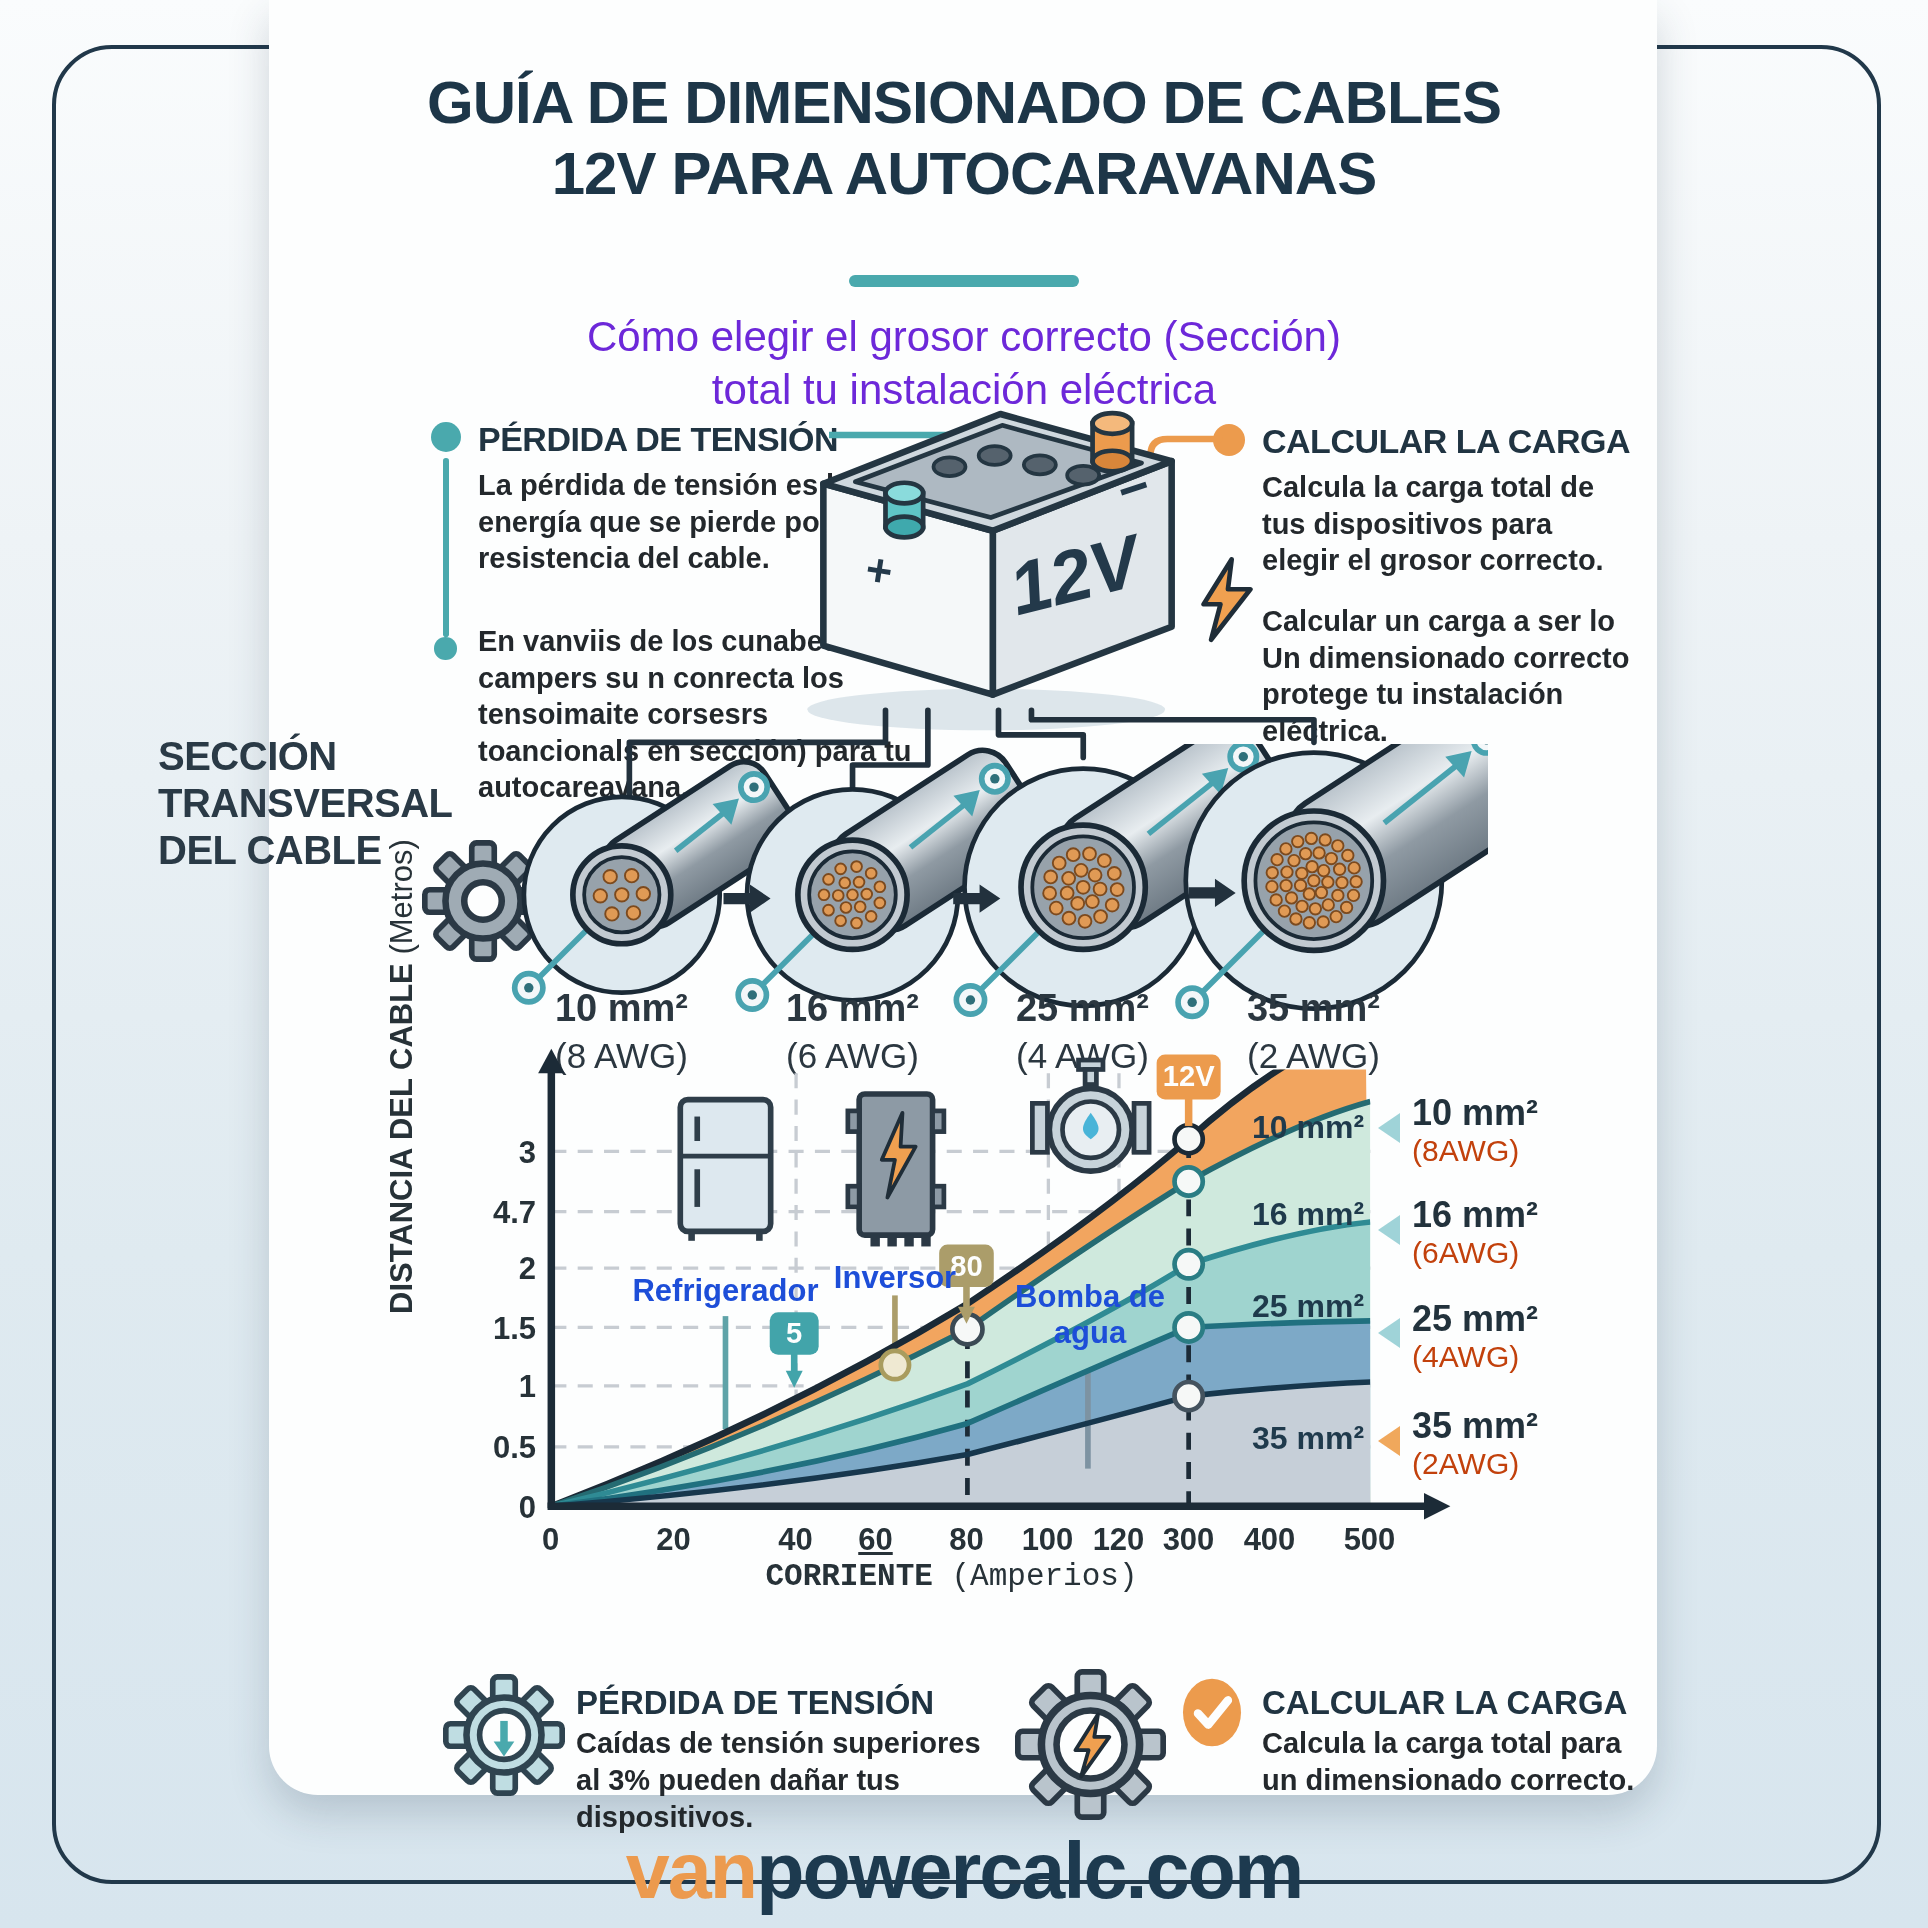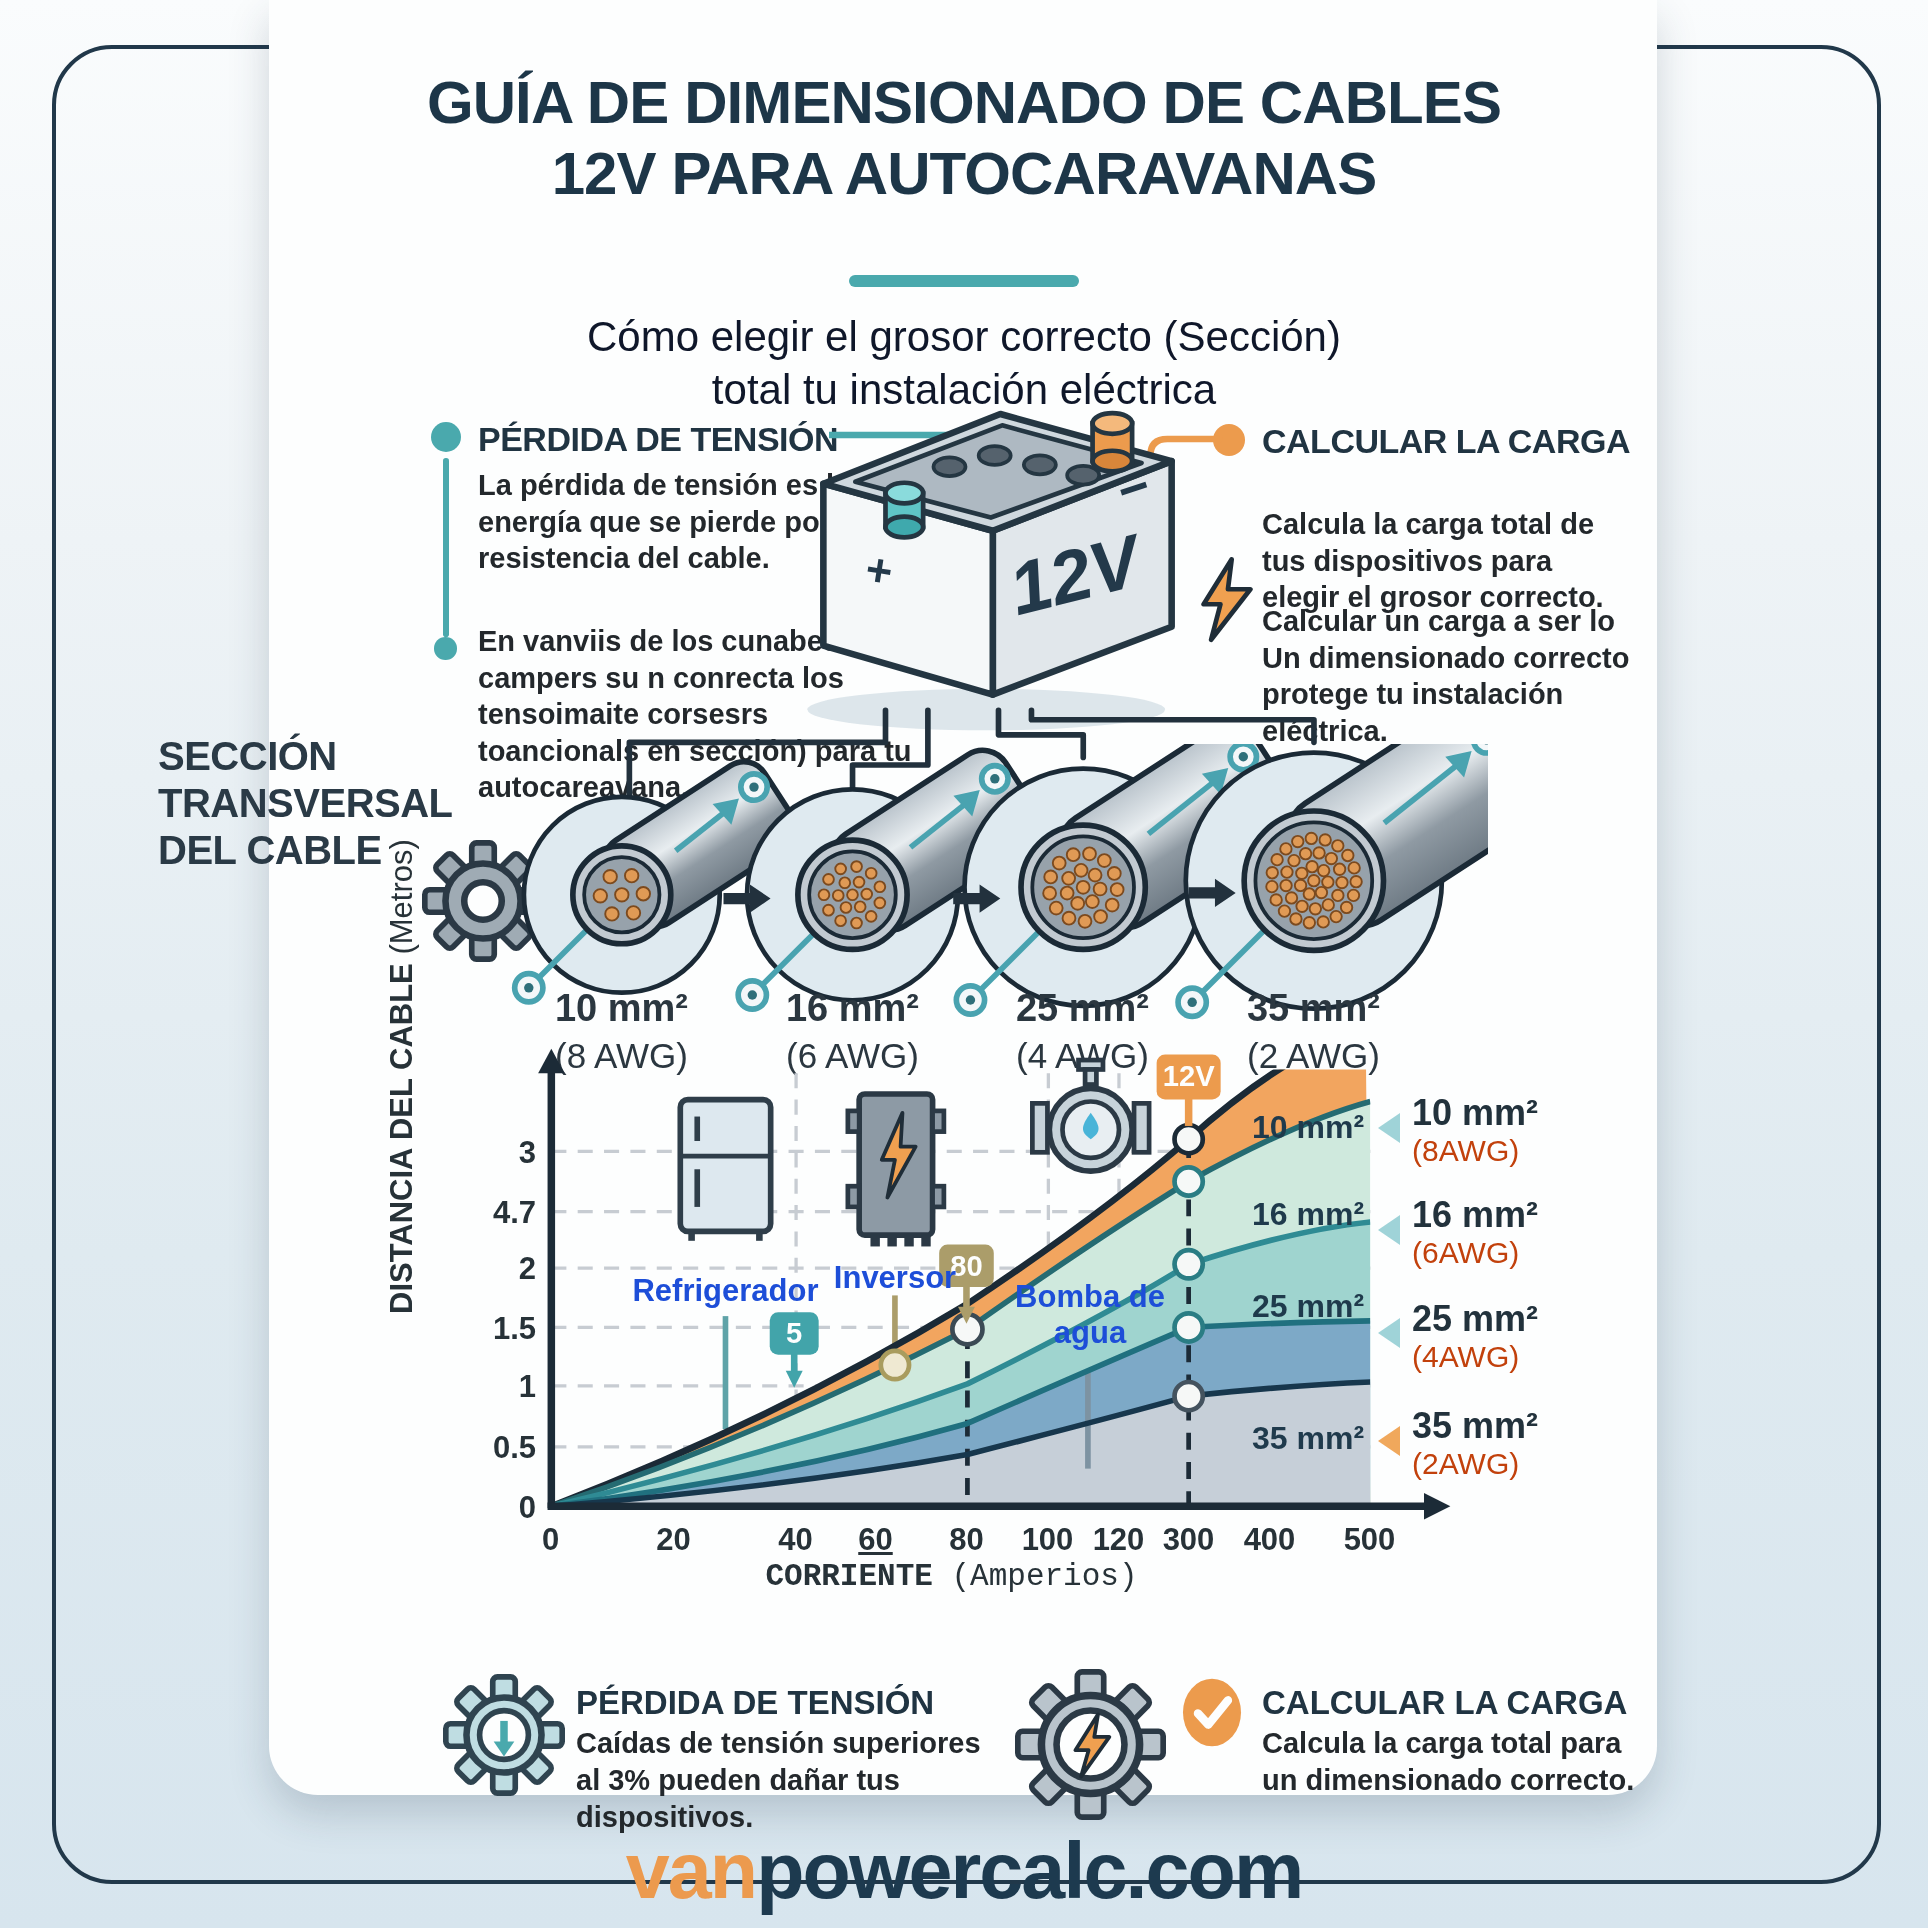--- a/index.html
+++ b/index.html
@@ -22,21 +22,21 @@
   .title{
     position:absolute;left:0;top:68px;width:100%;text-align:center;
     font-size:60px;line-height:1.18;font-weight:bold;color:#1d3648;letter-spacing:-0.9px;
   }
   .divider{
     position:absolute;left:50%;top:275px;width:230px;height:12.2px;margin-left:-115px;
     background:#4aa9ad;border-radius:6.6px;
   }
   .subtitle{
     position:absolute;left:0;top:311px;width:100%;text-align:center;
-    font-size:42px;line-height:1.25;color:#0f172a;
+    font-size:42px;line-height:1.25;color:#6d28d9;
   }
   .callout-head{font-size:34px;font-weight:bold;color:#203442;letter-spacing:-0.5px;white-space:nowrap;}
   .callout-body{font-size:29px;line-height:1.26;color:#23282c;font-weight:bold;}
   .dot{border-radius:50%;position:absolute;}
   .section-head{
     position:absolute;left:158px;top:733px;width:311px;
     font-size:40px;line-height:1.18;font-weight:bold;color:#2a3a46;letter-spacing:-0.5px;
   }
   .cable-label{position:absolute;width:245px;text-align:center;color:#2b3740;}
   .cable-label .sz{font-size:38px;font-weight:bold;}
@@ -87,21 +87,21 @@
 <div class="abs callout-head" style="left:478px;top:420px;">PÉRDIDA DE TENSIÓN</div>
 <div class="abs callout-body" style="left:478px;top:467px;width:414px;">La pérdida de tensión es la energía que se pierde por la resistencia del cable.</div>
 <div class="abs callout-body" style="left:478px;top:623px;width:443px;">En vanviis de los cunabes campers su n conrecta los tensoimaite corsesrs toancionals en sección) para tu autocareavana.</div>
 
 <svg class="abs" style="left:829px;top:414px;" width="169" height="132" viewBox="0 0 180 140">
   <path d="M0,22 H138 Q158,22 158,42 V135" fill="none" stroke="#4aa9ad" stroke-width="7" stroke-linecap="round"></path>
 </svg>
 
 <div class="dot" style="left:1213px;top:424px;width:32px;height:32px;background:#ec9b4d;"></div>
 <div class="abs callout-head" style="left:1262px;top:422px;">CALCULAR LA CARGA</div>
-<div class="abs callout-body" style="left:1262px;top:469px;width:367px;margin-top:37px;">Calcula la carga total de tus dispositivos para elegir el grosor correcto.</div>
+<div class="abs callout-body" style="left:1262px;top:469px;width:367px;">Calcula la carga total de tus dispositivos para elegir el grosor correcto.</div>
 <div class="abs callout-body" style="left:1262px;top:603px;width:377px;">Calcular un carga a ser lo Un dimensionado correcto protege tu instalación eléctrica.</div>
 
 <svg class="abs" style="left:1139px;top:422px;" width="85" height="85" viewBox="0 0 90 90">
   <path d="M85,18 H30 Q12,18 12,36 V85" fill="none" stroke="#ec9b4d" stroke-width="7" stroke-linecap="round"></path>
 </svg>
 
 <svg class="abs" style="left:1198px;top:557px;" width="58" height="87" viewBox="0 0 62 92">
   <polygon points="36,2 6,50 24,50 14,88 56,34 32,34" fill="#f0a050" stroke="#1f2d38" stroke-width="5" stroke-linejoin="round"></polygon>
 </svg>
 

